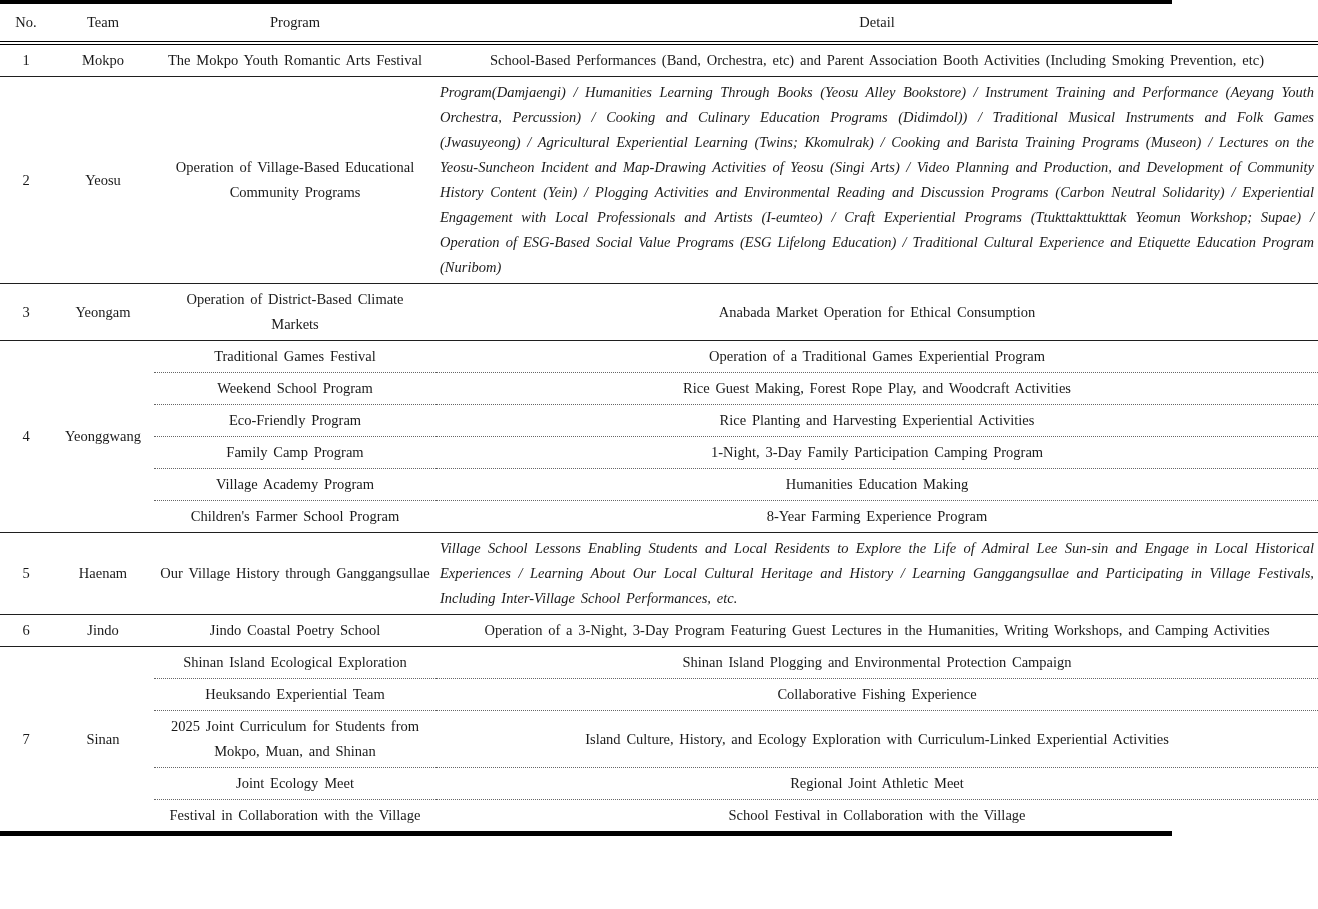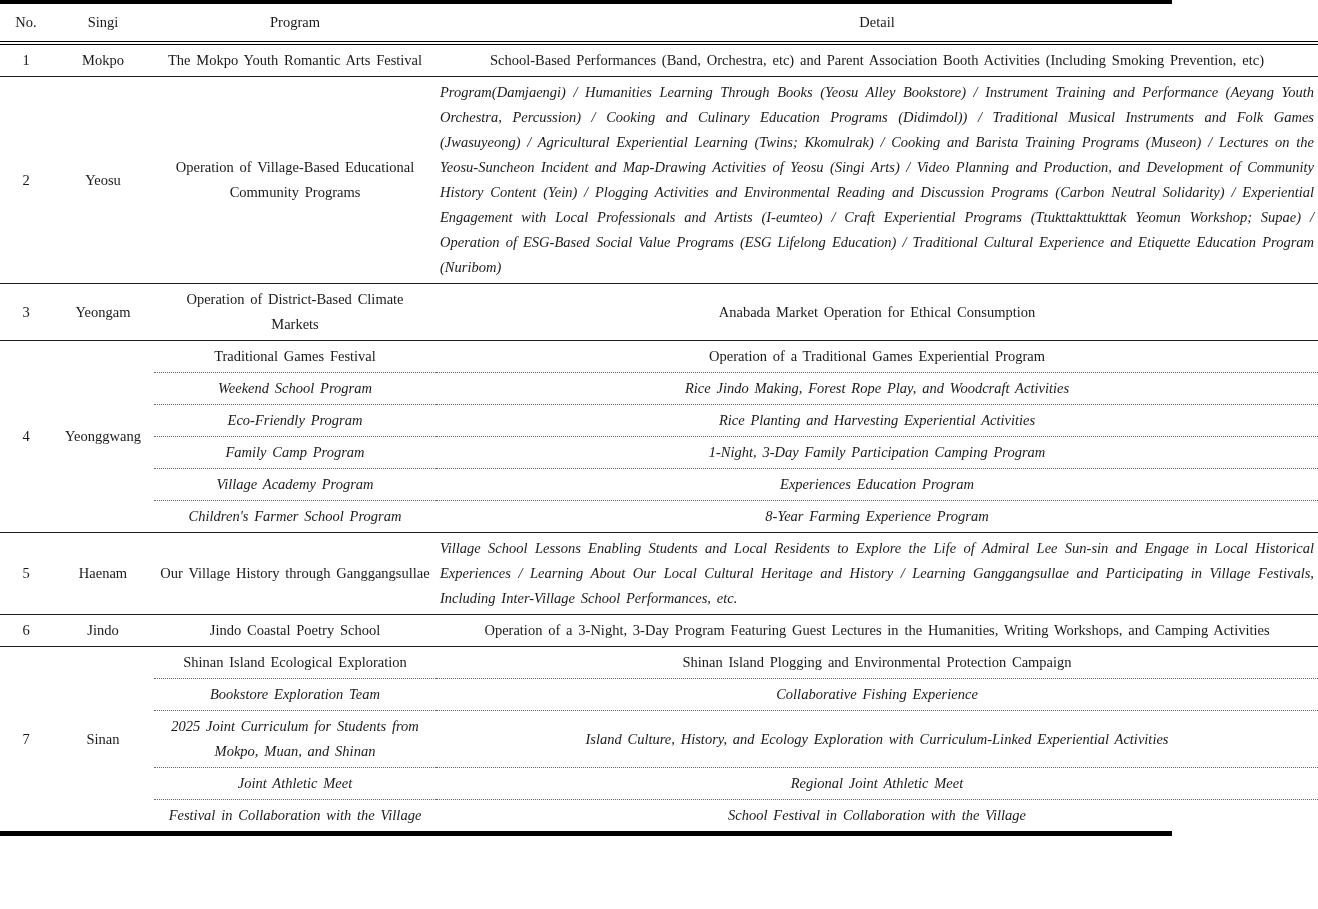--- a/index.html
+++ b/index.html
@@ -31,21 +31,21 @@
     vertical-align: middle;
     padding: 3px 6px;
     word-spacing: 0.15em;
     text-align: center;
   }
   thead th {
     padding: 6px 4px;
     border-bottom: 4px double #000;
   }
   tr.group-start > td { border-top: 1px solid #1f1f1f; }
-  td.sub-sep { border-top: 1px dotted #666; font-style: italic; }
+  td.sub-sep { border-top: 1px dotted #666; }
   td.detail { padding: 3px 4px; }
   td.detail.just {
     text-align: justify;
     text-justify: inter-word;
     font-style: italic;
   }
 </style>
 </head>
 <body>
 
@@ -53,21 +53,21 @@
 <table>
   <colgroup>
     <col class="c-no">
         <col class="c-city">
         <col class="c-program">
         <col class="c-detail">
   </colgroup>
   <thead>
     <tr>
       <th>No.</th>
-      <th>Singi</th>
+      <th>Team</th>
       <th>Program</th>
       <th>Detail</th>
     </tr>
   </thead>
   <tbody>
 
     <tr class="group-start">
       <td>1</td>
       <td>Mokpo</td>
       <td>The Mokpo Youth Romantic Arts Festival</td>
@@ -89,33 +89,33 @@
     </tr>
 
     <tr class="group-start">
       <td rowspan="6">4</td>
       <td rowspan="6">Yeonggwang</td>
       <td>Traditional Games Festival</td>
       <td class="detail">Operation of a Traditional Games Experiential Program</td>
     </tr>
     <tr>
       <td class="sub-sep">Weekend School Program</td>
-      <td class="sub-sep detail">Rice Jindo Making, Forest Rope Play, and Woodcraft Activities</td>
+      <td class="sub-sep detail">Rice Guest Making, Forest Rope Play, and Woodcraft Activities</td>
     </tr>
     <tr>
       <td class="sub-sep">Eco-Friendly Program</td>
       <td class="sub-sep detail">Rice Planting and Harvesting Experiential Activities</td>
     </tr>
     <tr>
       <td class="sub-sep">Family Camp Program</td>
       <td class="sub-sep detail">1-Night, 3-Day Family Participation Camping Program</td>
     </tr>
     <tr>
       <td class="sub-sep">Village Academy Program</td>
-      <td class="sub-sep detail">Experiences Education Program</td>
+      <td class="sub-sep detail">Humanities Education Making</td>
     </tr>
     <tr>
       <td class="sub-sep">Children's Farmer School Program</td>
       <td class="sub-sep detail">8-Year Farming Experience Program</td>
     </tr>
 
     <tr class="group-start">
       <td>5</td>
       <td>Haenam</td>
       <td>Our Village History through Ganggangsullae</td>
@@ -129,29 +129,29 @@
       <td class="detail">Operation of a 3-Night, 3-Day Program Featuring Guest Lectures in the Humanities, Writing Workshops, and Camping Activities</td>
     </tr>
 
     <tr class="group-start">
       <td rowspan="5">7</td>
       <td rowspan="5">Sinan</td>
       <td>Shinan Island Ecological Exploration</td>
       <td class="detail">Shinan Island Plogging and Environmental Protection Campaign</td>
     </tr>
     <tr>
-      <td class="sub-sep">Bookstore Exploration Team</td>
+      <td class="sub-sep">Heuksando Experiential Team</td>
       <td class="sub-sep detail">Collaborative Fishing Experience</td>
     </tr>
     <tr>
       <td class="sub-sep">2025 Joint Curriculum for Students from Mokpo, Muan, and Shinan</td>
       <td class="sub-sep detail">Island Culture, History, and Ecology Exploration with Curriculum-Linked Experiential Activities</td>
     </tr>
     <tr>
-      <td class="sub-sep">Joint Athletic Meet</td>
+      <td class="sub-sep">Joint Ecology Meet</td>
       <td class="sub-sep detail">Regional Joint Athletic Meet</td>
     </tr>
     <tr>
       <td class="sub-sep">Festival in Collaboration with the Village</td>
       <td class="sub-sep detail">School Festival in Collaboration with the Village</td>
     </tr>
   </tbody>
 </table>
 </div>
 

